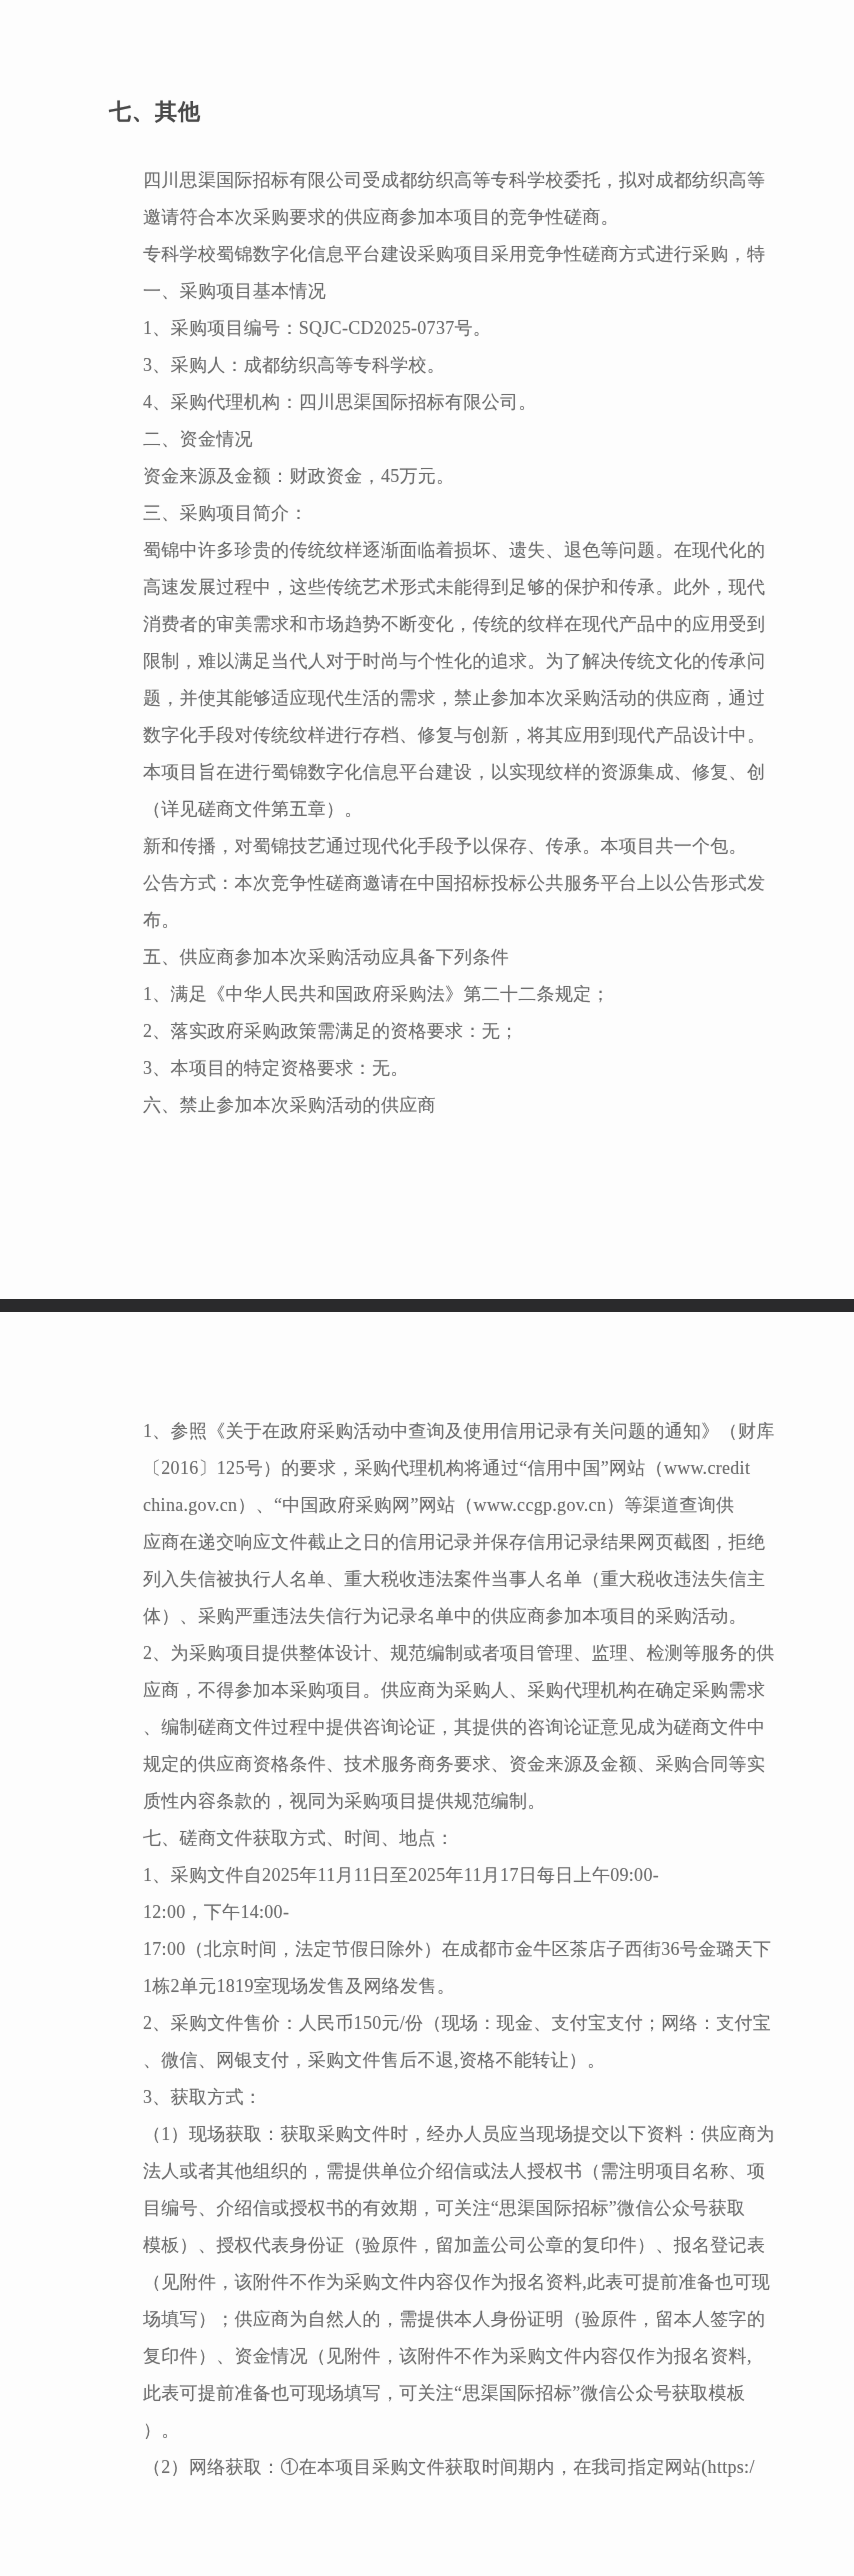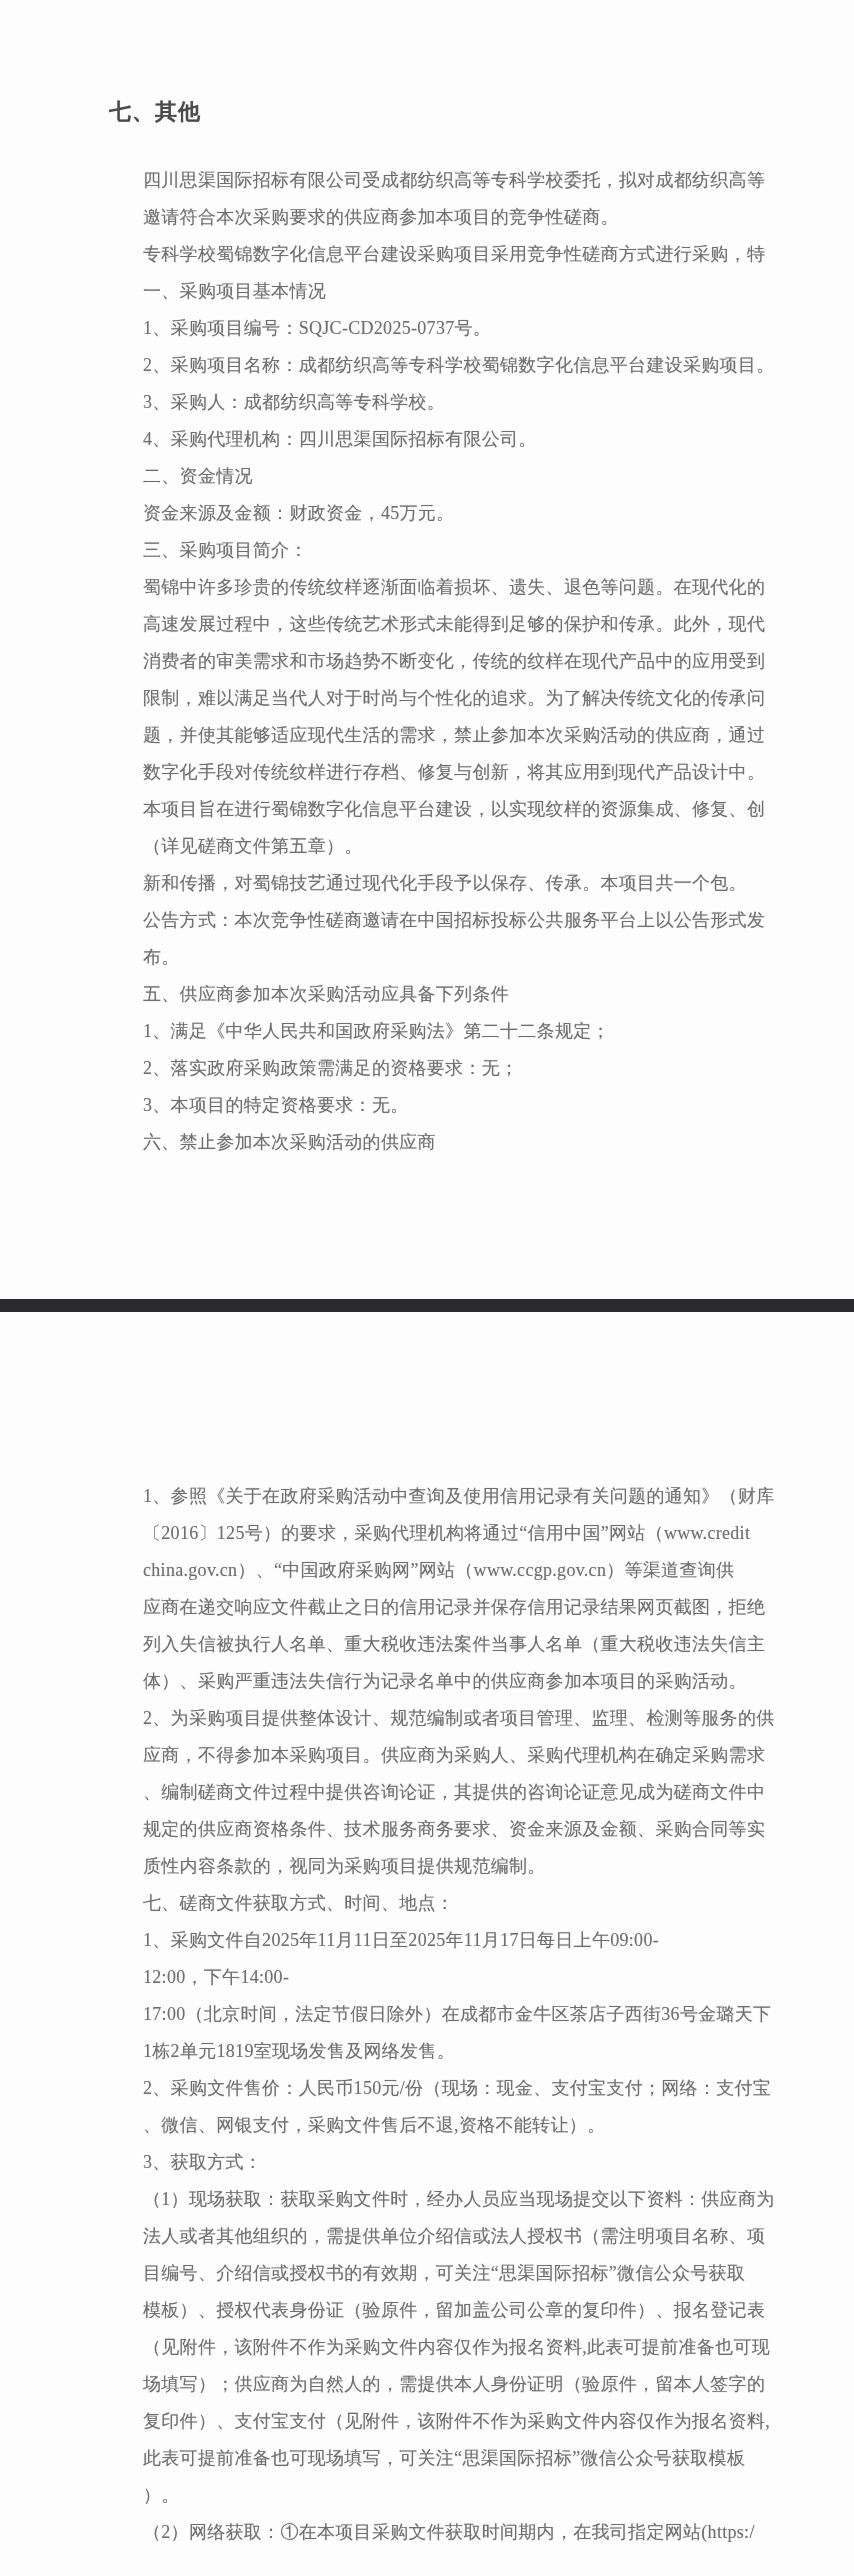--- a/index.html
+++ b/index.html
@@ -33,21 +33,21 @@
     color:var(--heading-ink);
     text-shadow:0 0 1px rgba(70,70,70,.35);
     white-space:nowrap;
   }
   .lines{
     position:absolute;
     left:111px;
     width:685px;
   }
   .lines-p1{ top:162px; }
-  .lines-p2{ top:1478px; }
+  .lines-p2{ top:1413px; }
   .line{
     height:37px;
     line-height:37px;
     font-size:18px;
     letter-spacing:0.3px;
     color:var(--ink);
     text-shadow:0 0 1px rgba(120,120,120,.4);
     white-space:nowrap;
     margin-left:32px;
   }
@@ -66,21 +66,20 @@
 <div class="doc">
 
   <h1 class="page-title">七、其他</h1>
 
   <div class="lines lines-p1">
       <div class="line">四川思渠国际招标有限公司受成都纺织高等专科学校委托，拟对成都纺织高等</div>
       <div class="line">邀请符合本次采购要求的供应商参加本项目的竞争性磋商。</div>
       <div class="line">专科学校蜀锦数字化信息平台建设采购项目采用竞争性磋商方式进行采购，特</div>
       <div class="line">一、采购项目基本情况</div>
       <div class="line">1、采购项目编号：SQJC-CD2025-0737号。</div>
-      <div class="line">2、采购项目名称：成都纺织高等专科学校蜀锦数字化信息平台建设采购项目。</div>
       <div class="line">3、采购人：成都纺织高等专科学校。</div>
       <div class="line">4、采购代理机构：四川思渠国际招标有限公司。</div>
       <div class="line">二、资金情况</div>
       <div class="line">资金来源及金额：财政资金，45万元。</div>
       <div class="line">三、采购项目简介：</div>
       <div class="line">蜀锦中许多珍贵的传统纹样逐渐面临着损坏、遗失、退色等问题。在现代化的</div>
       <div class="line">高速发展过程中，这些传统艺术形式未能得到足够的保护和传承。此外，现代</div>
       <div class="line">消费者的审美需求和市场趋势不断变化，传统的纹样在现代产品中的应用受到</div>
       <div class="line">限制，难以满足当代人对于时尚与个性化的追求。为了解决传统文化的传承问</div>
       <div class="line">题，并使其能够适应现代生活的需求，禁止参加本次采购活动的供应商，通过</div>
@@ -118,20 +117,20 @@
       <div class="line">1栋2单元1819室现场发售及网络发售。</div>
       <div class="line">2、采购文件售价：人民币150元/份（现场：现金、支付宝支付；网络：支付宝</div>
       <div class="line">、微信、网银支付，采购文件售后不退,资格不能转让）。</div>
       <div class="line">3、获取方式：</div>
       <div class="line">（1）现场获取：获取采购文件时，经办人员应当现场提交以下资料：供应商为</div>
       <div class="line">法人或者其他组织的，需提供单位介绍信或法人授权书（需注明项目名称、项</div>
       <div class="line">目编号、介绍信或授权书的有效期，可关注“思渠国际招标”微信公众号获取</div>
       <div class="line">模板）、授权代表身份证（验原件，留加盖公司公章的复印件）、报名登记表</div>
       <div class="line">（见附件，该附件不作为采购文件内容仅作为报名资料,此表可提前准备也可现</div>
       <div class="line">场填写）；供应商为自然人的，需提供本人身份证明（验原件，留本人签字的</div>
-      <div class="line">复印件）、支付宝支付（见附件，该附件不作为采购文件内容仅作为报名资料,</div>
+      <div class="line">复印件）、资金情况（见附件，该附件不作为采购文件内容仅作为报名资料,</div>
       <div class="line">此表可提前准备也可现场填写，可关注“思渠国际招标”微信公众号获取模板</div>
       <div class="line">）。</div>
       <div class="line">（2）网络获取：①在本项目采购文件获取时间期内，在我司指定网站(https:/</div>
     </div>
 
 </div>
 
 
 </body></html>

